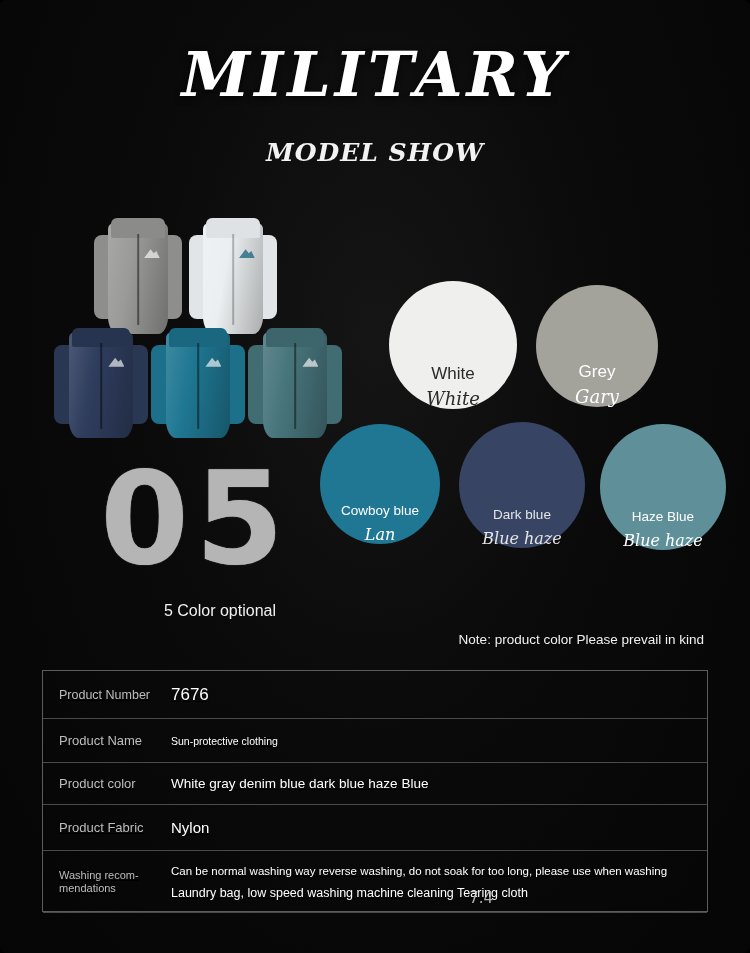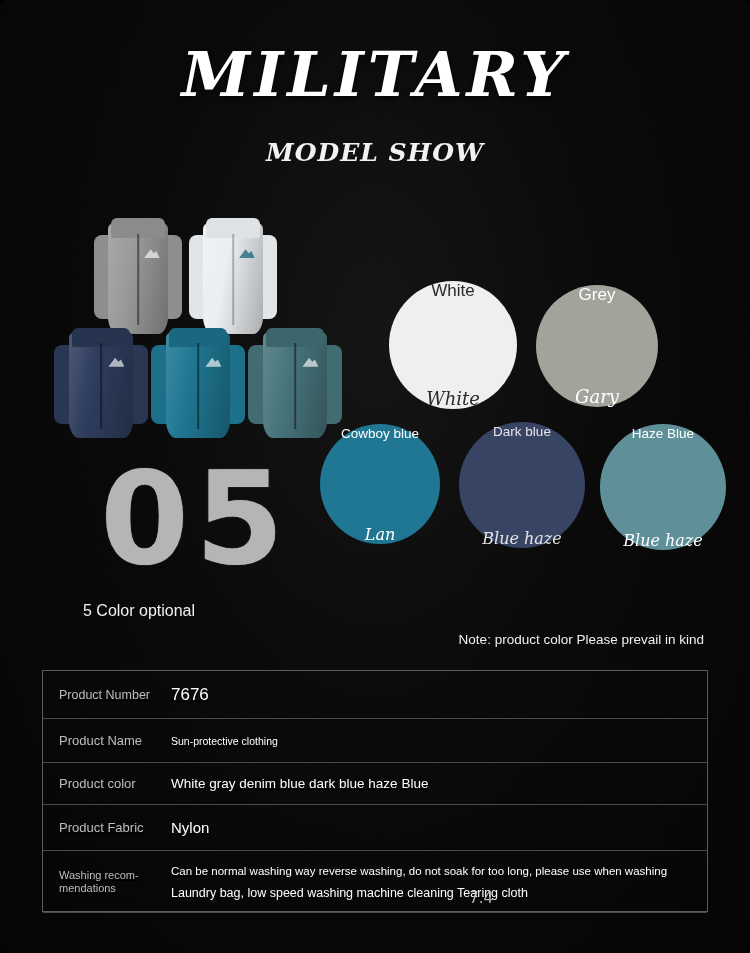--- a/index.html
+++ b/index.html
@@ -115,21 +115,21 @@
     background: linear-gradient(100deg, rgba(255,255,255,0.14) 0%, rgba(0,0,0,0.0) 38%, rgba(0,0,0,0.28) 100%);
   }
 
   
   .circle {
     position: absolute;
     border-radius: 50%;
     display: flex;
     flex-direction: column;
     align-items: center;
-    justify-content: space-between;
+    justify-content: flex-end;
     text-align: center;
   }
   .circle .nm { font-size: 17px; line-height: 19px; }
   .circle .nm.small { font-size: 13.5px; }
   .circle .alt {
     font-family: "DejaVu Serif", serif;
     font-style: italic;
     font-size: 18px;
     margin-top: 5px;
   }
@@ -140,23 +140,23 @@
     font-weight: 700;
     font-size: 128px;
     line-height: 128px;
     letter-spacing: 6px;
     color: #b5b5b5;
     text-shadow: 0 0 1px #8e8e8e;
   }
   .opt-label {
     position: absolute;
     top: 602px;
-    left: 83px;
+    left: 96px;
     width: 180px;
-    text-align: left;
+    text-align: right;
     font-size: 16px;
     color: #f0f0f0;
   }
   .note {
     position: absolute;
     top: 632px;
     right: 46px;
     font-size: 13.5px;
     color: #f0f0f0;
   }

